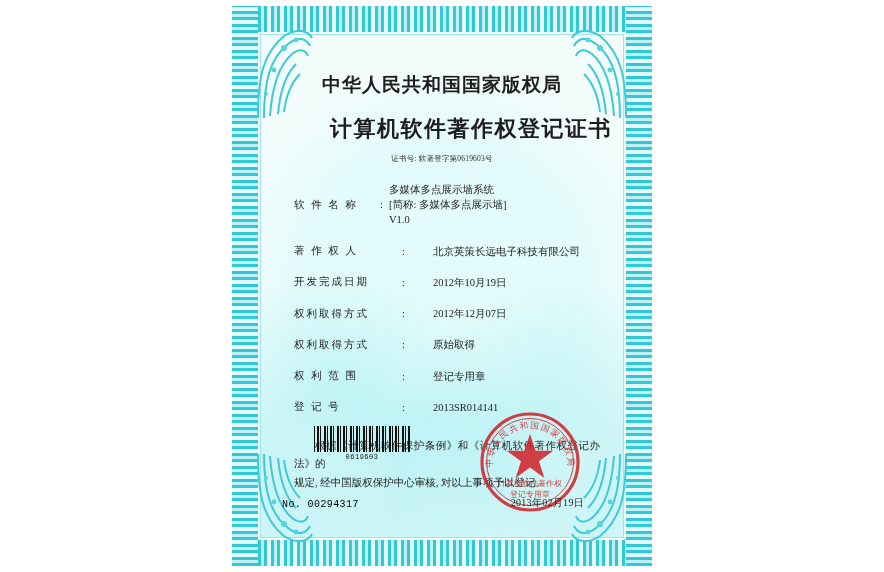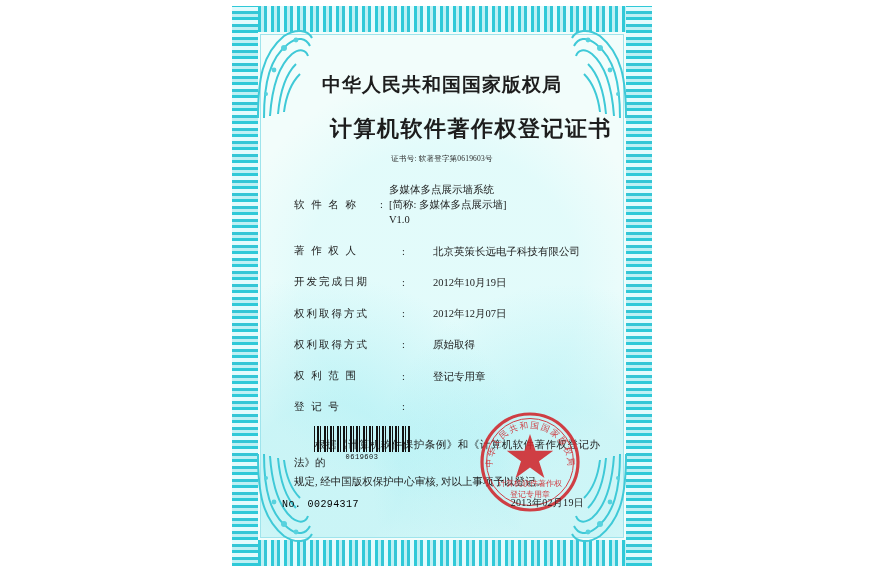--- a/index.html
+++ b/index.html
@@ -344,20 +344,21 @@
 
         <div class="field gap-big">
           <span class="f-label">权 利 范 围</span>
           <span class="f-colon">:</span>
           <span class="f-value">登记专用章</span>
         </div>
 
         <div class="field gap-big">
           <span class="f-label">登 记 号</span>
           <span class="f-colon">:</span>
+          <span class="f-value">2013SR014141</span>
         </div>
 
       </div>
 
       <div class="statement">
         <span class="indent">根据《计算机软件保护条例》和《计算机软件著作权登记办法》的</span>
         <span>规定, 经中国版权保护中心审核, 对以上事项予以登记。</span>
       </div>
 
     </div>

